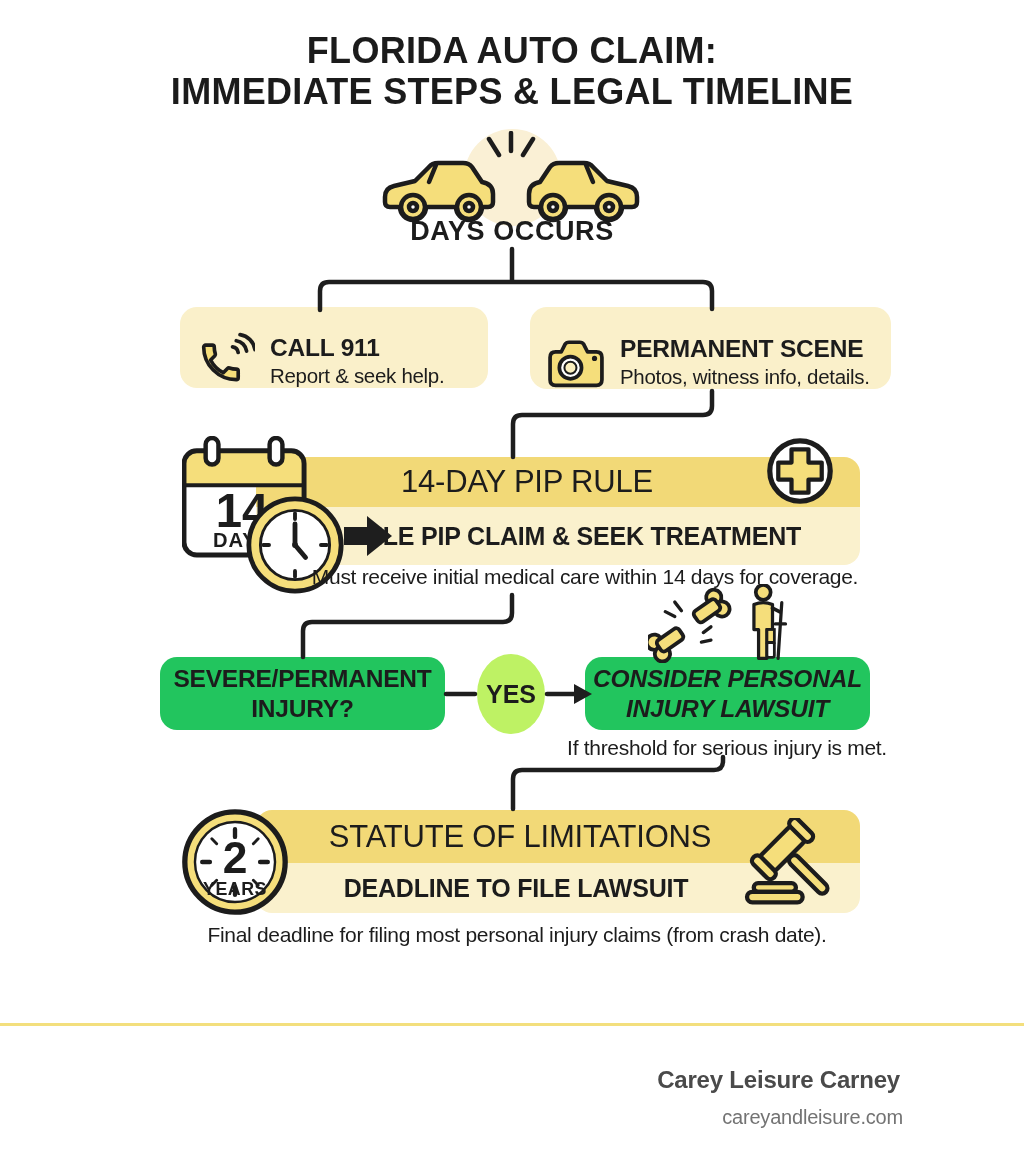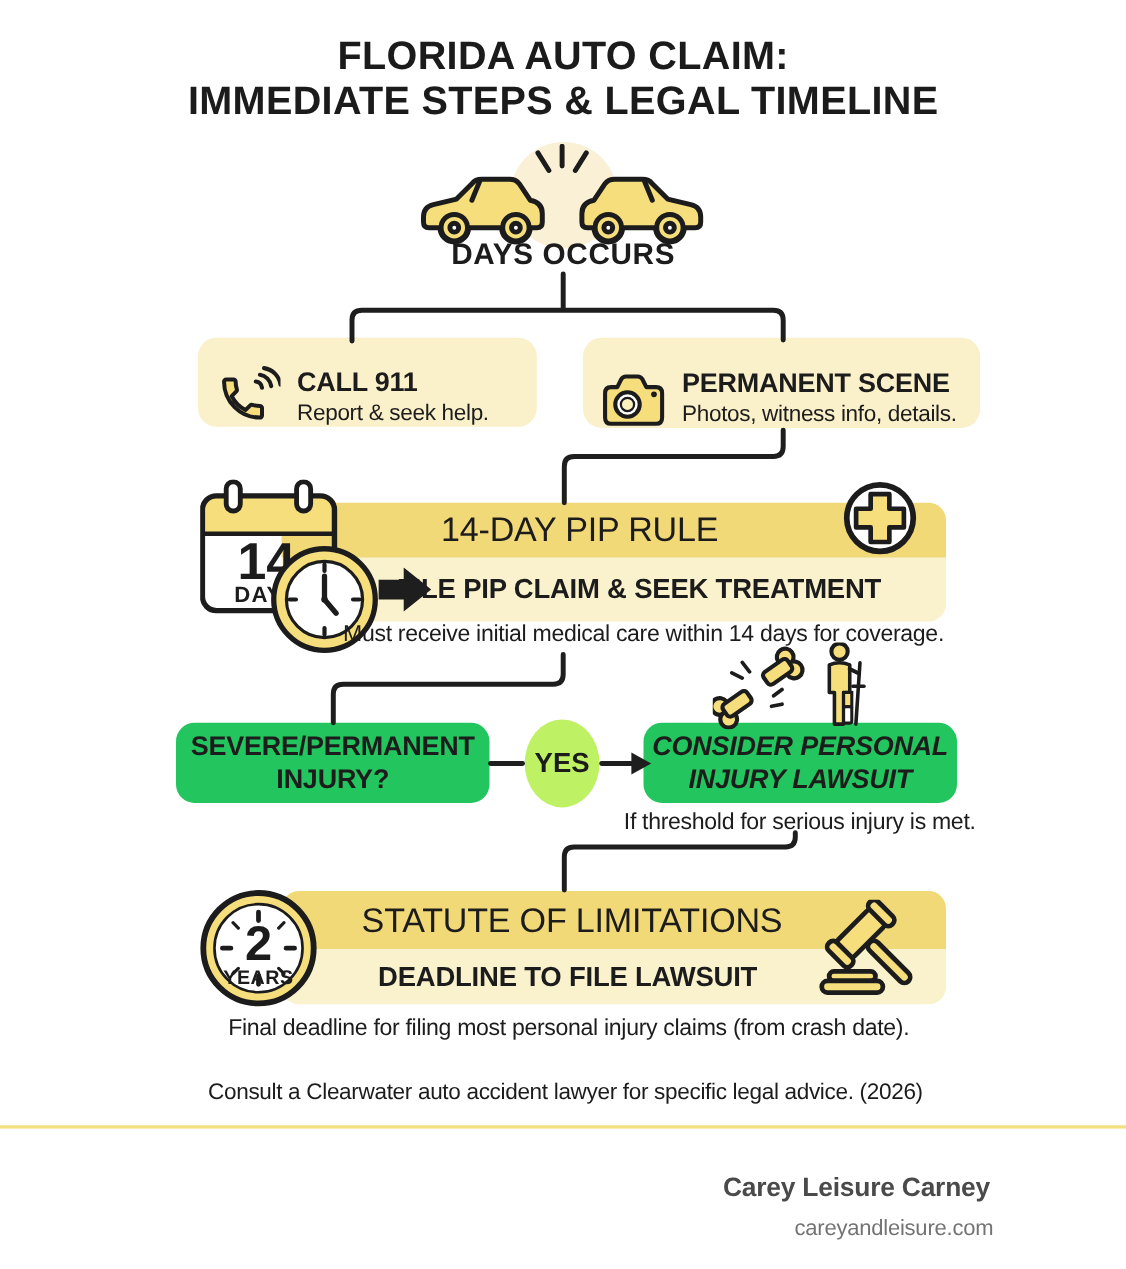--- a/index.html
+++ b/index.html
@@ -218,21 +218,20 @@
       <rect class="ic-fill" style="stroke-width:4.5" x="-11" y="-25" width="22" height="50" rx="6"></rect>
       <rect class="ic-fill" style="stroke-width:4.5" x="-15" y="-33" width="30" height="11" rx="5"></rect>
       <rect class="ic-fill" style="stroke-width:4.5" x="-15" y="22" width="30" height="11" rx="5"></rect>
     </g>
     <rect class="ic-fill" style="stroke-width:4.5" x="10" y="68" width="44" height="9" rx="4.5"></rect>
     <rect class="ic-fill" style="stroke-width:4.5" x="3" y="77" width="58" height="11" rx="5.5"></rect>
   </svg>
 
   <div class="abs caption cap-statute">Final deadline for filing most personal injury claims (from crash date).</div>
 
-  <div class="abs disclaimer">Consult a Clearwater auto accident lawyer for specific legal advice. (2026)</div>
 
   <div class="abs divider"></div>
   <div class="abs footer-brand">Carey Leisure Carney</div>
   <div class="abs footer-site">careyandleisure.com</div>
 
   <svg class="abs connectors" width="1024" height="1154" viewBox="0 0 1024 1154">
     <path class="conn" d="M512 249 V281"></path>
     <path class="conn" d="M320 310 V291 Q320 282 329 282 H703 Q712 282 712 291 V309"></path>
     <path class="conn" d="M712 391 V406 Q712 415 703 415 H522 Q513 415 513 424 V457"></path>
     <path class="conn" d="M512 595 V613 Q512 622 503 622 H312 Q303 622 303 631 V657"></path>

